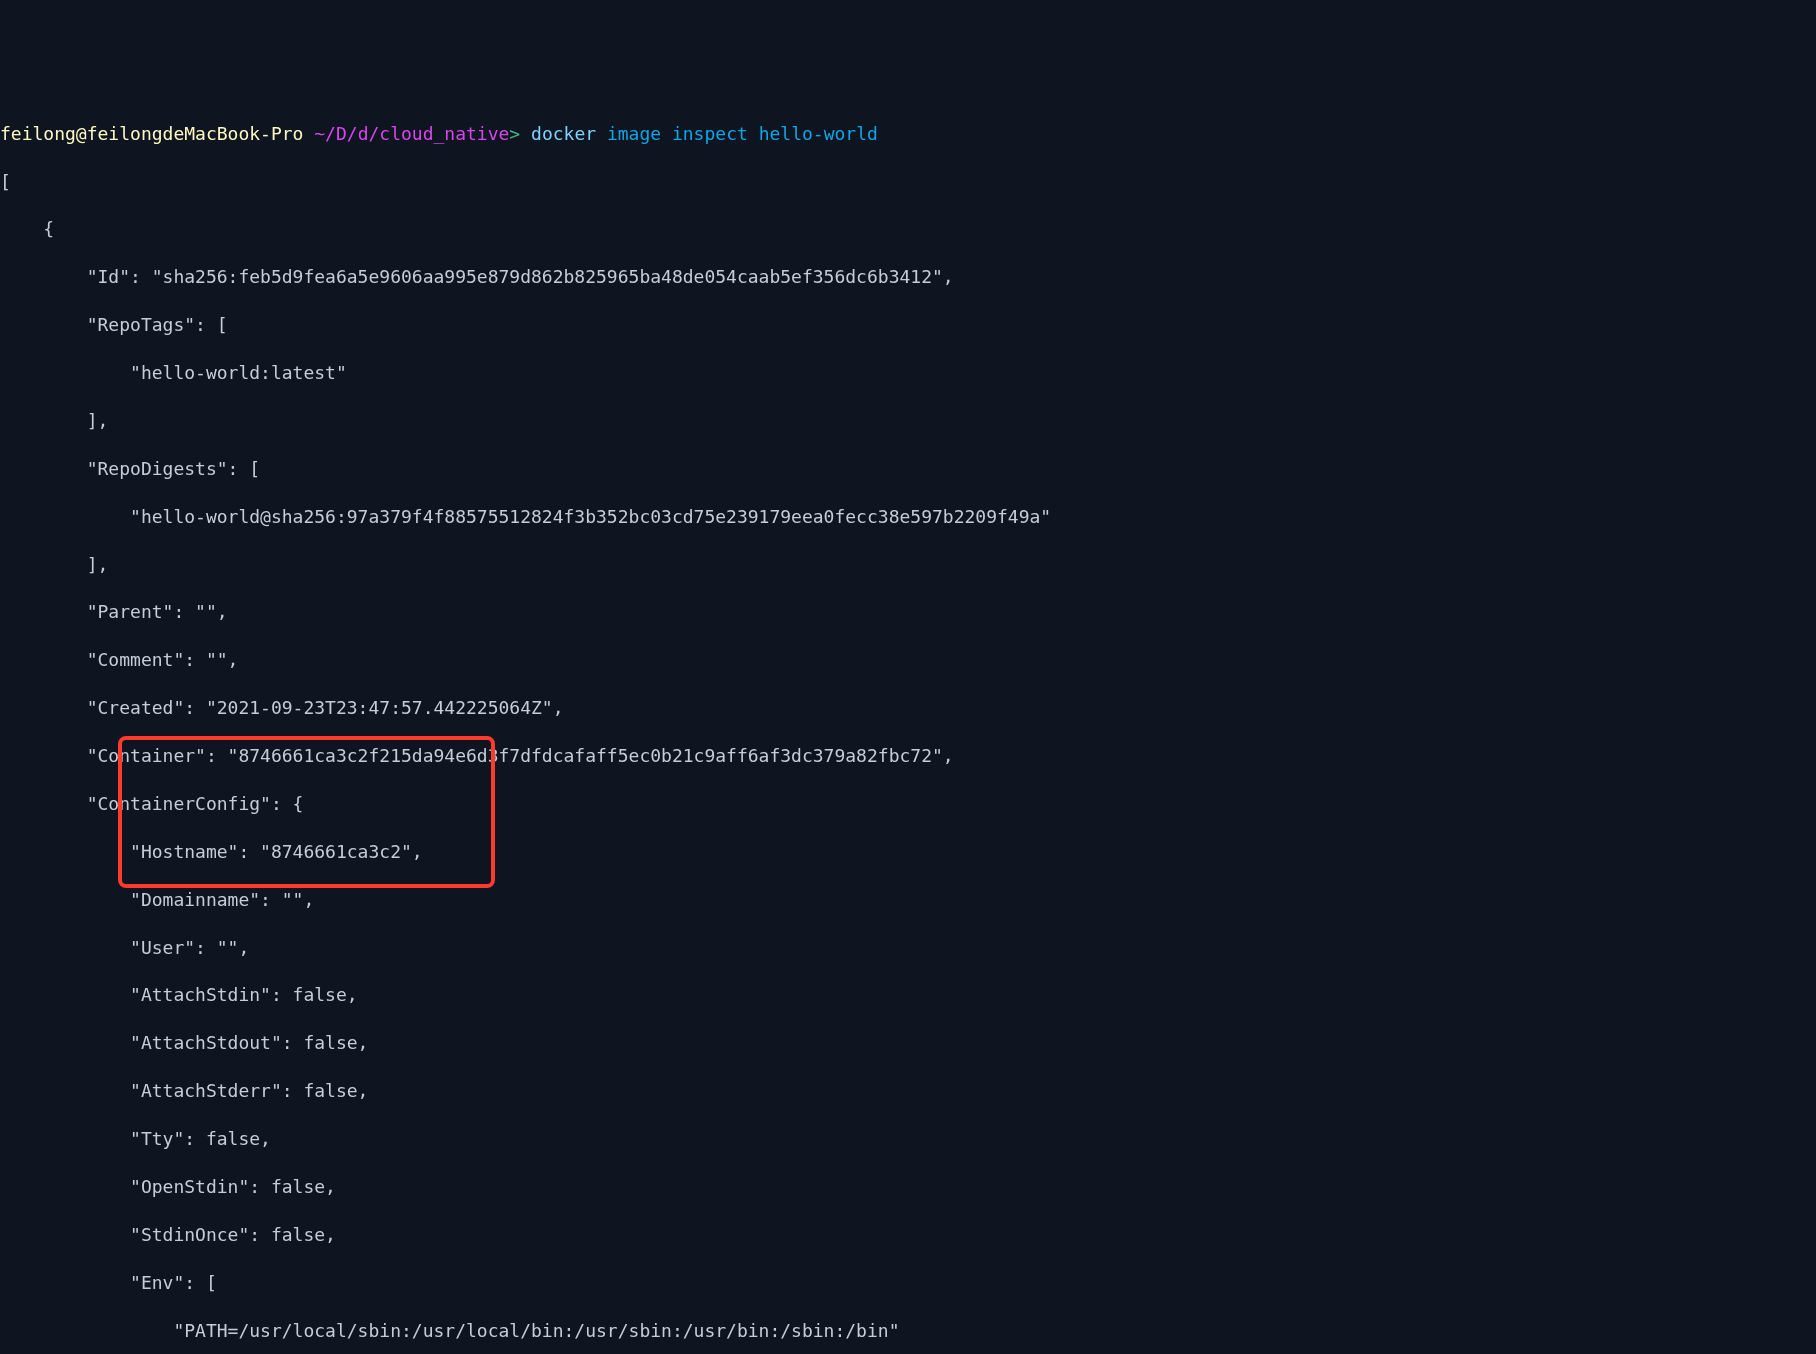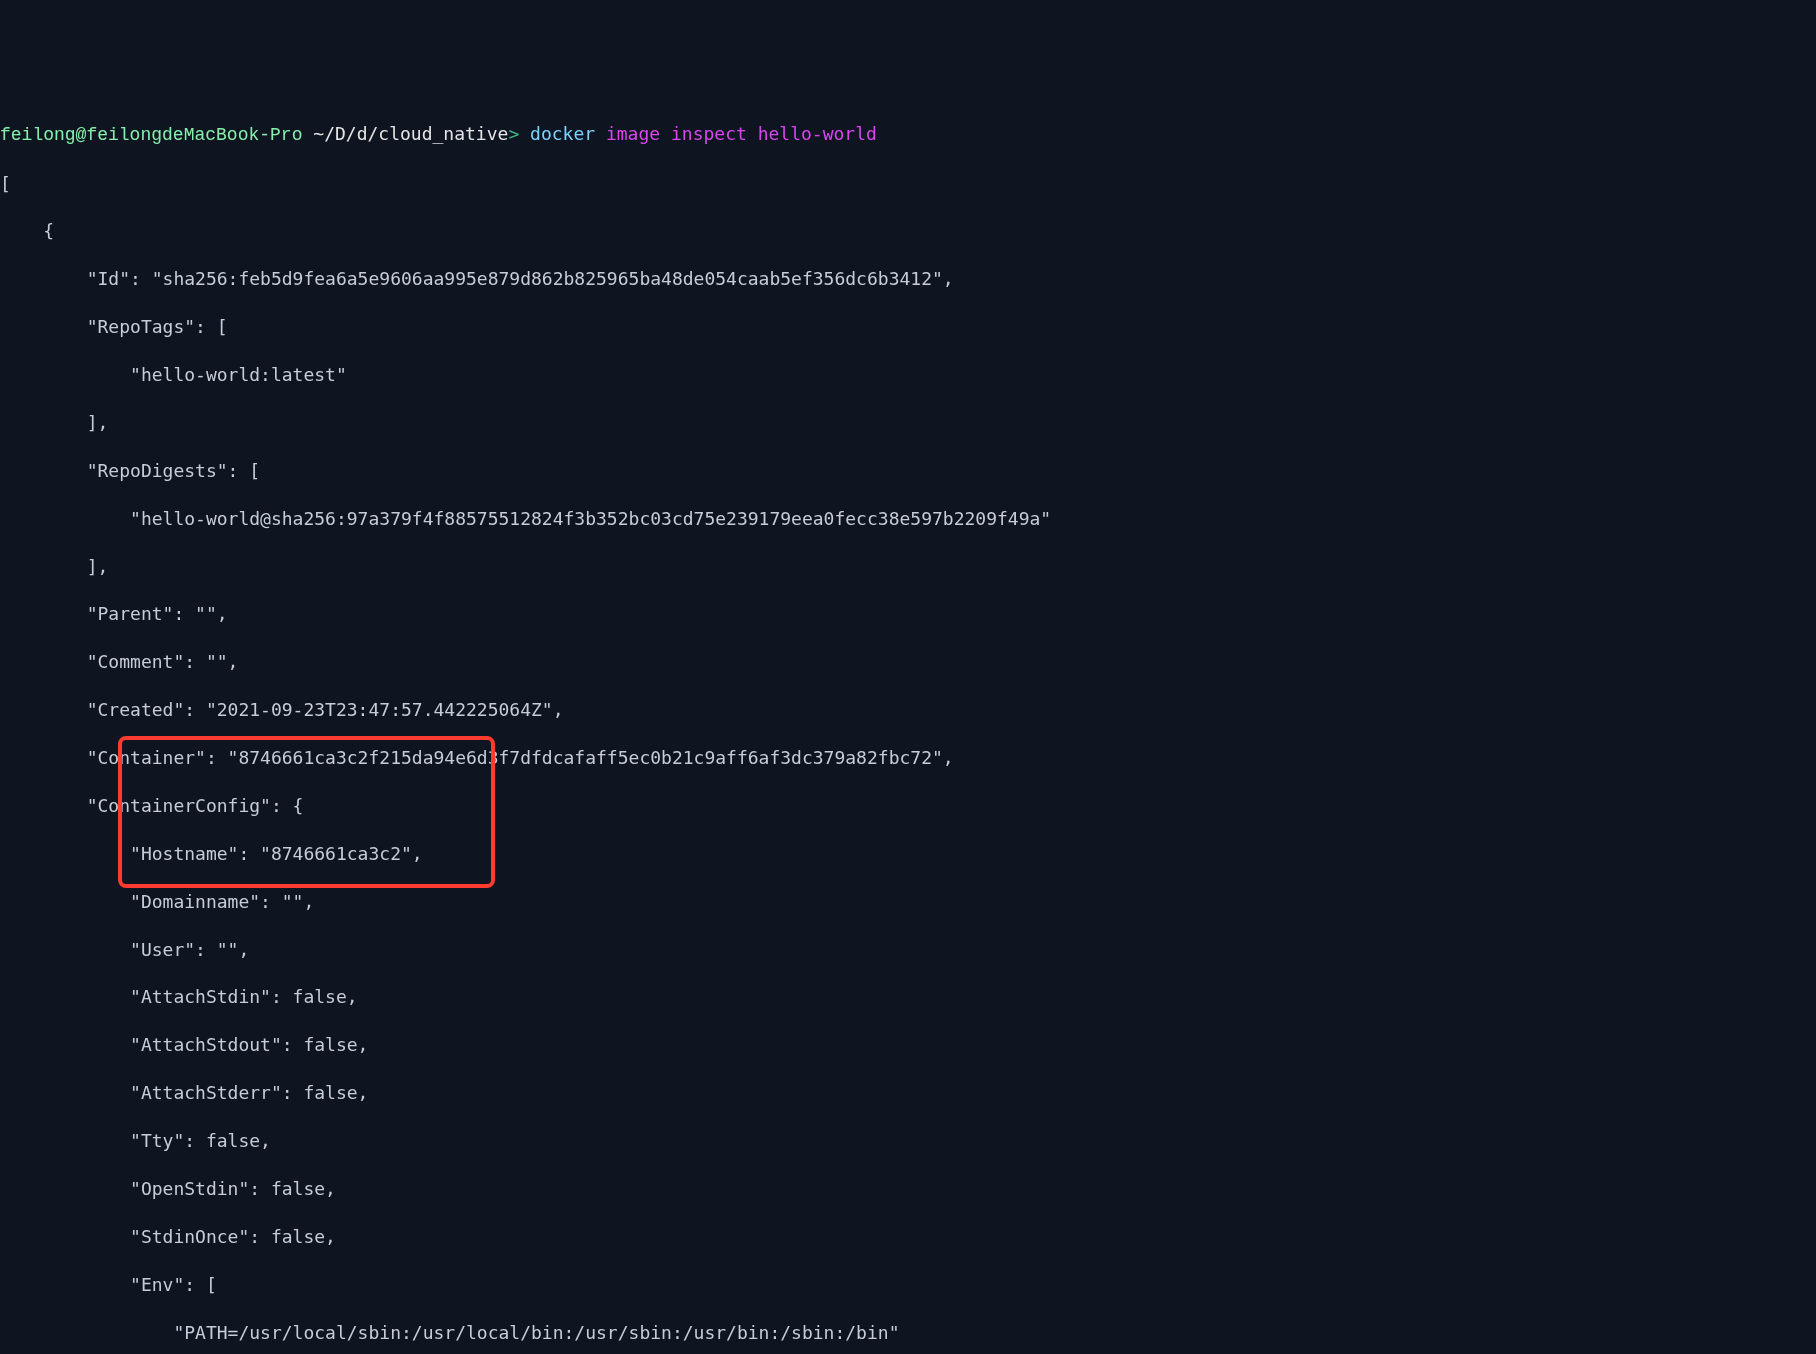--- a/index.html
+++ b/index.html
@@ -11,34 +11,33 @@
       background-color: #0e1420;
       color: #c5cdd8;
       font-family: 'Menlo', 'Monaco', 'Consolas', monospace;
       font-size: 18px;
       line-height: 1.33;
       padding: 2px 0;
       white-space: pre;
       overflow-x: auto;
     }
     .prompt-user {
-      color: #86efac;
-      font-family: Liberation Mono, monospace;
+      color: #fef9c3;
     }
     .prompt-path {
-      color: #e5e5e5;
+      color: #d946ef;
     }
     .prompt-arrow {
       color: #3eb489;
     }
     .cmd-docker {
       color: #7dd3fc;
     }
     .cmd-args {
-      color: #d946ef;
+      color: #0ea5e9;
     }
     .output {
       color: #c5cdd8;
     }
     .highlight-box {
       position: absolute;
       border: 4px solid #ff3b30;
       border-radius: 8px;
       pointer-events: none;
     }

